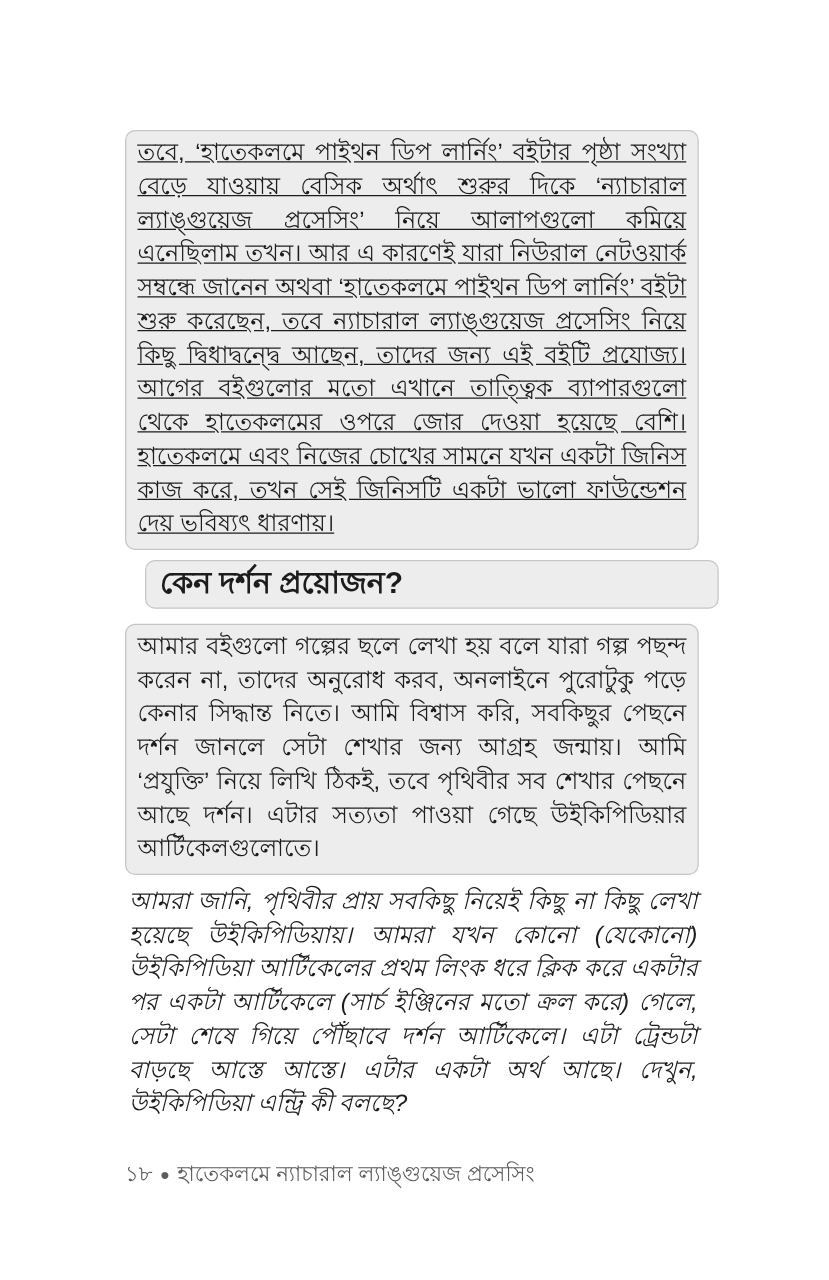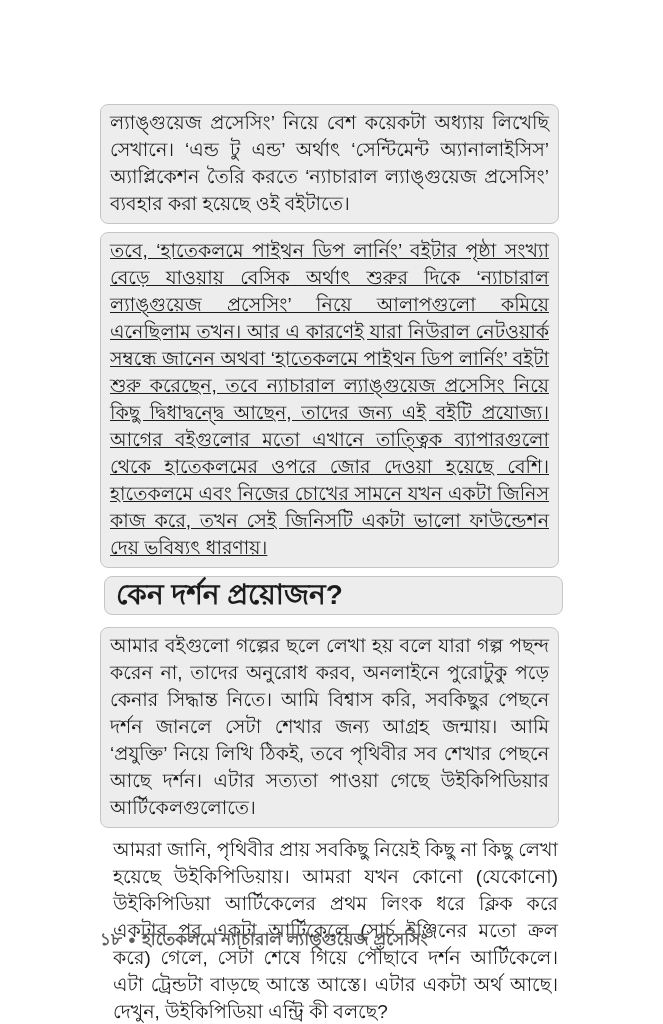--- a/index.html
+++ b/index.html
@@ -36,56 +36,55 @@
   }
   .boxed.para {
     padding: 4px 9px 6px 9px;
     margin: 0 0 8px 0;
   }
   .box-2 {
     margin-bottom: 15px;
     text-decoration: underline;
   }
   h2.heading {
-    margin: 0 0 12px 4px;
+    margin: 0 0 12px 16px;
     padding: 5px 11px 7px 11px;
-    font-size: 28px;
+    font-size: 24px;
     line-height: 25px;
     font-weight: bold;
     color: var(--text-color, #1c1c1c);
   }
   p.plain {
-    margin: 0 0 7px 12px;
+    margin: 0 0 7px 2px;
     padding: 0 1px;
+    font-style: italic;
   }
   .page-footer {
     position: absolute;
     left: 100px;
     top: 929px;
     width: 459px;
     font-size: 17px;
     line-height: 22px;
     color: var(--footer-color, #5c5c5c);
     white-space: nowrap;
-    font-weight: bold;
   }
   .page-footer .bullet {
     display: inline-block;
     margin: 0 6px;
     font-size: 13px;
     color: var(--footer-color, #5c5c5c);
     vertical-align: 1px;
   }
 </style>
 </head>
 <body>
 
 <div class="page">
 
-  <section class="boxed para box-1">ল্যাঙ্গুয়েজ প্রসেসিং’ নিয়ে বেশ কয়েকটা অধ্যায় লিখেছি সেখানে। ‘এন্ড টু এন্ড’ অর্থাৎ ‘সেন্টিমেন্ট অ্যানালাইসিস’ অ্যাপ্লিকেশন তৈরি করতে ‘ন্যাচারাল ল্যাঙ্গুয়েজ প্রসেসিং’ ব্যবহার করা হয়েছে ওই বইটাতে।</section>
 
   <section class="boxed para box-2">তবে, ‘হাতেকলমে পাইথন ডিপ লার্নিং’ বইটার পৃষ্ঠা সংখ্যা বেড়ে যাওয়ায় বেসিক অর্থাৎ শুরুর দিকে ‘ন্যাচারাল ল্যাঙ্গুয়েজ প্রসেসিং’ নিয়ে আলাপগুলো কমিয়ে এনেছিলাম তখন। আর এ কারণেই যারা নিউরাল নেটওয়ার্ক সম্বন্ধে জানেন অথবা ‘হাতেকলমে পাইথন ডিপ লার্নিং’ বইটা শুরু করেছেন, তবে ন্যাচারাল ল্যাঙ্গুয়েজ প্রসেসিং নিয়ে কিছু দ্বিধাদ্বন্দ্বে আছেন, তাদের জন্য এই বইটি প্রযোজ্য। আগের বইগুলোর মতো এখানে তাত্ত্বিক ব্যাপারগুলো থেকে হাতেকলমের ওপরে জোর দেওয়া হয়েছে বেশি। হাতেকলমে এবং নিজের চোখের সামনে যখন একটা জিনিস কাজ করে, তখন সেই জিনিসটি একটা ভালো ফাউন্ডেশন দেয় ভবিষ্যৎ ধারণায়।</section>
 
   <h2 class="boxed heading">কেন দর্শন প্রয়োজন?</h2>
 
   <section class="boxed para box-3">আমার বইগুলো গল্পের ছলে লেখা হয় বলে যারা গল্প পছন্দ করেন না, তাদের অনুরোধ করব, অনলাইনে পুরোটুকু পড়ে কেনার সিদ্ধান্ত নিতে। আমি বিশ্বাস করি, সবকিছুর পেছনে দর্শন জানলে সেটা শেখার জন্য আগ্রহ জন্মায়। আমি ‘প্রযুক্তি’ নিয়ে লিখি ঠিকই, তবে পৃথিবীর সব শেখার পেছনে আছে দর্শন। এটার সত্যতা পাওয়া গেছে উইকিপিডিয়ার আর্টিকেলগুলোতে।</section>
 
   <p class="para plain">আমরা জানি, পৃথিবীর প্রায় সবকিছু নিয়েই কিছু না কিছু লেখা হয়েছে উইকিপিডিয়ায়। আমরা যখন কোনো (যেকোনো) উইকিপিডিয়া আর্টিকেলের প্রথম লিংক ধরে ক্লিক করে একটার পর একটা আর্টিকেলে (সার্চ ইঞ্জিনের মতো ক্রল করে) গেলে, সেটা শেষে গিয়ে পৌঁছাবে দর্শন আর্টিকেলে। এটা ট্রেন্ডটা বাড়ছে আস্তে আস্তে। এটার একটা অর্থ আছে। দেখুন, উইকিপিডিয়া এন্ট্রি কী বলছে?</p>
 
 </div>

